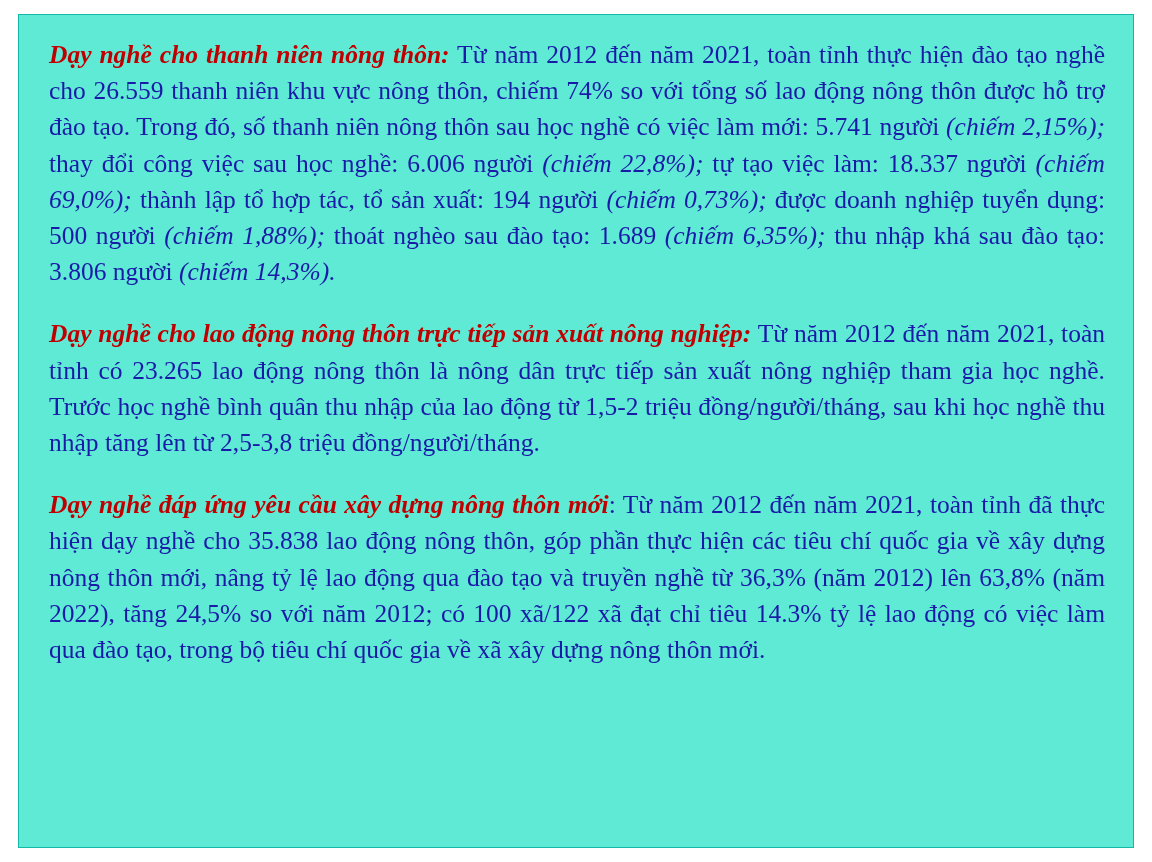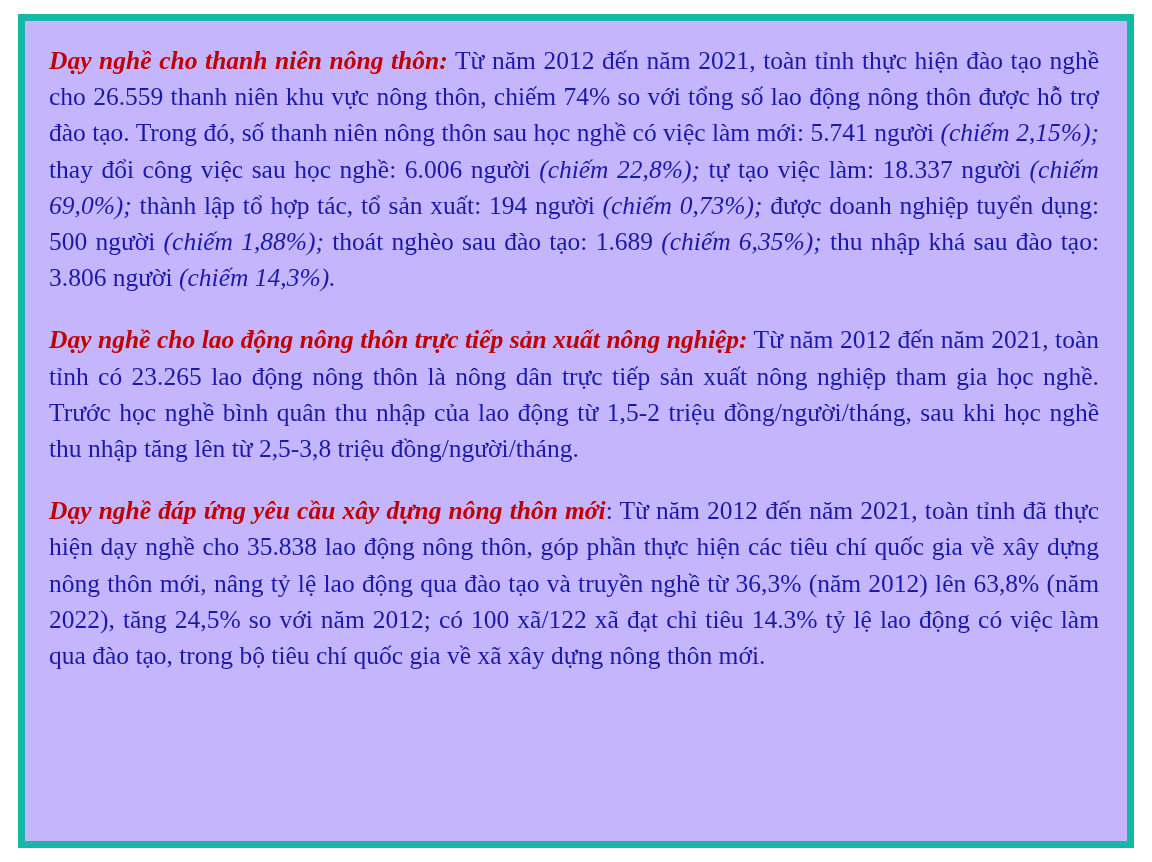--- a/index.html
+++ b/index.html
@@ -16,23 +16,23 @@
     box-sizing: border-box;
     width: 1152px;
     height: 862px;
     padding: 14px 18px 14px 18px;
     background: #ffffff;
   }
   .frame {
     box-sizing: border-box;
     width: 100%;
     height: 100%;
-    border: 7px solid #14b8a6;
-    background: #c4b5fd;
-    padding: 22px 28px 18px 24px;
+    border: 1px solid #14b8a6;
+    background: #5eead4;
+    padding: 22px 28px 18px 30px;
     overflow: hidden;
   }
   .para {
     color: #1a1aa8;
     font-size: 25.5px;
     line-height: 1.42;
     text-align: justify;
     text-justify: inter-word;
     margin: 0 0 26px 0;
     text-indent: 0;

